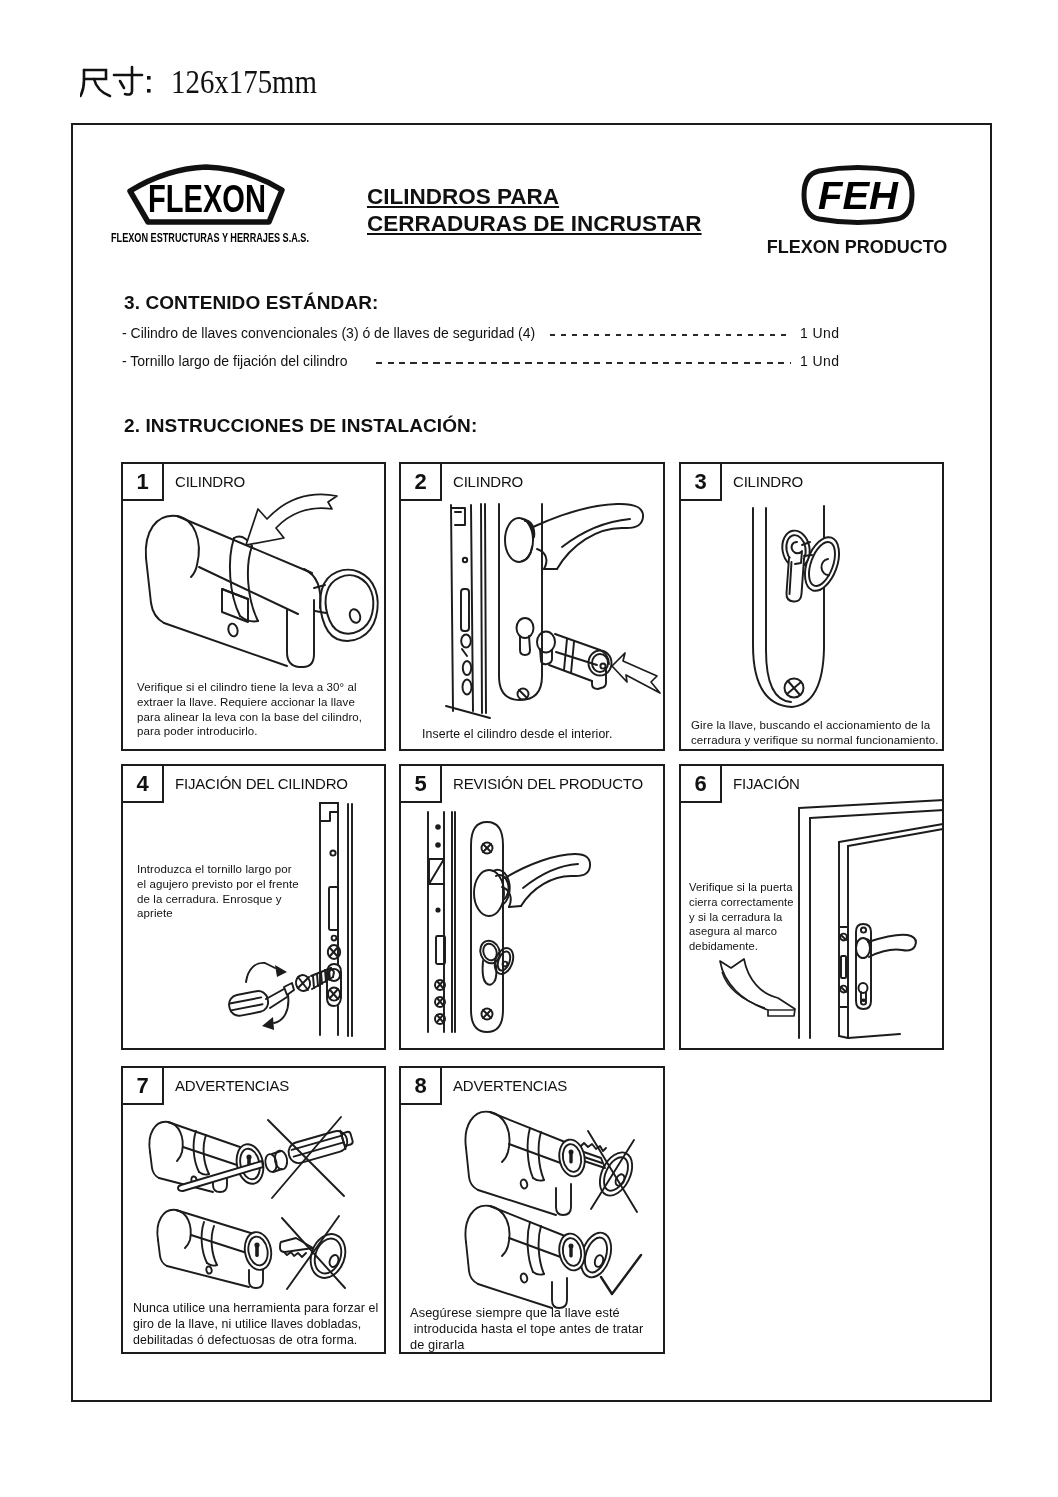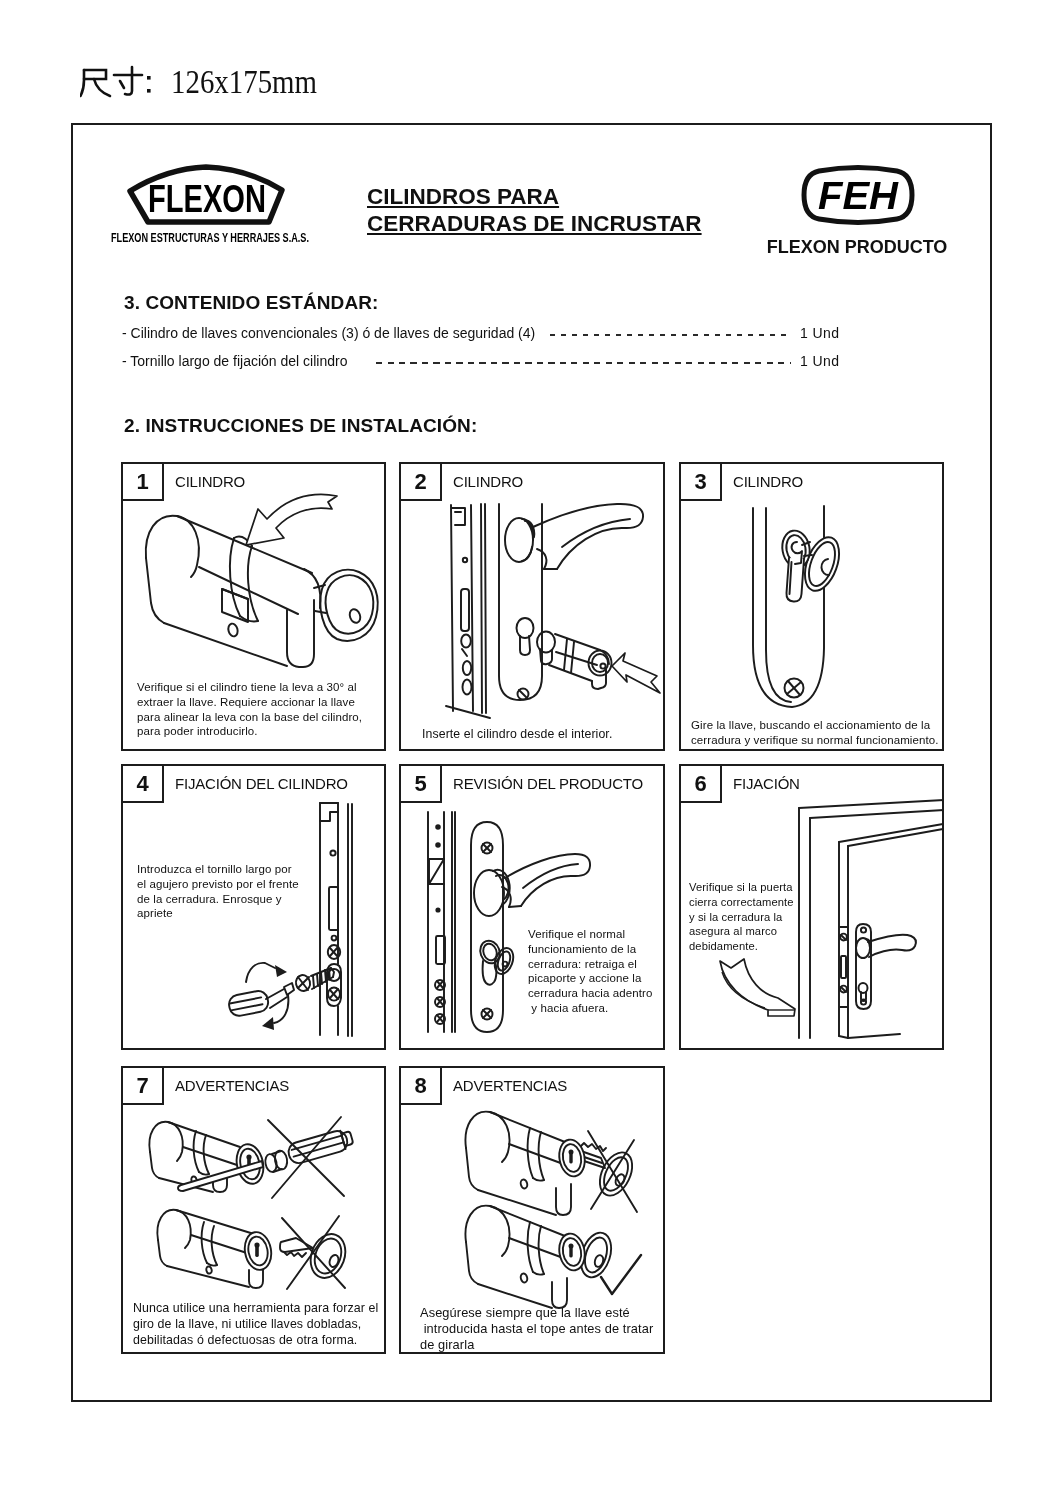--- a/index.html
+++ b/index.html
@@ -255,21 +255,20 @@
 <path d="M509,907 C513,898 510,890 502,887"></path>
 <path d="M523,888 C543,872 562,865 578,864"></path>
 <ellipse cx="490" cy="952" rx="9.5" ry="11.5" transform="rotate(-20 490 952)"></ellipse>
 <ellipse cx="490" cy="952" rx="6.5" ry="8.5" transform="rotate(-20 490 952)"></ellipse>
 <path d="M483,961 C482,972 483,980 486,983 Q490,987 494,982 C497,978 497,968 495,961"></path>
 <ellipse cx="504" cy="961" rx="8.5" ry="13.5" transform="rotate(20 504 961)"></ellipse>
 <ellipse cx="504" cy="961" rx="5.5" ry="10" transform="rotate(20 504 961)"></ellipse>
 <circle cx="505" cy="964" r="2.4"></circle>
 </g>
 </svg>
-  <div class="cap" style="left:127px;top:161px;width:115px;white-space:nowrap;">Verifique el normal<br>funcionamiento de la<br>cerradura: retraiga el<br>picaporte y accione la<br>cerradura hacia adentro<br>&nbsp;y hacia afuera.</div>
 </div>
 
 <div class="bx" style="left:679px;top:764px;width:265px;height:286px;">
   <div class="numtab">6</div>
   <div class="btitle">FIJACIÓN</div>
   <svg id="il6" style="left:-2px;top:-2px;" width="265" height="286" viewBox="679 764 265 286">
 <g fill="none" stroke="#1c1c1c" stroke-width="1.95" stroke-linecap="round" stroke-linejoin="round">
 <path d="M799,808 L799,1038"></path>
 <path d="M799,808 L944,800"></path>
 <path d="M810,818 L810,1038"></path>
@@ -403,14 +402,14 @@
 <ellipse cx="596" cy="1255" rx="14" ry="23" transform="rotate(18 596 1255)" fill="#fff"></ellipse>
 <ellipse cx="596" cy="1255" rx="10" ry="18" transform="rotate(18 596 1255)"></ellipse>
 <ellipse cx="599" cy="1261" rx="4" ry="6" transform="rotate(18 599 1261)"></ellipse>
 <ellipse cx="572" cy="1252" rx="12.5" ry="18.5" transform="rotate(-10 572 1252)" fill="#fff"></ellipse>
 <ellipse cx="572" cy="1252" rx="9" ry="14" transform="rotate(-10 572 1252)"></ellipse>
 <circle cx="571" cy="1246" r="2.5" fill="#1c1c1c" stroke="none"></circle>
 <rect x="569.3" y="1247" width="3.4" height="10.5" rx="1.4" fill="#1c1c1c" stroke="none"></rect>
 </g>
 <path d="M601,1277 L612,1294 L641,1255" fill="none" stroke="#1c1c1c" stroke-width="2.4" stroke-linecap="round" stroke-linejoin="round"></path>
 </svg>
-  <div class="cap" style="left:19px;top:237px;width:250px;font-size:12.8px;line-height:16px;white-space:nowrap;">Asegúrese siempre que la llave esté<br>&nbsp;introducida hasta el tope antes de tratar<br>de girarla</div>
+  <div class="cap" style="left:9px;top:237px;width:250px;font-size:12.8px;line-height:16px;white-space:nowrap;">Asegúrese siempre que la llave esté<br>&nbsp;introducida hasta el tope antes de tratar<br>de girarla</div>
 </div>
 
 </body></html>

